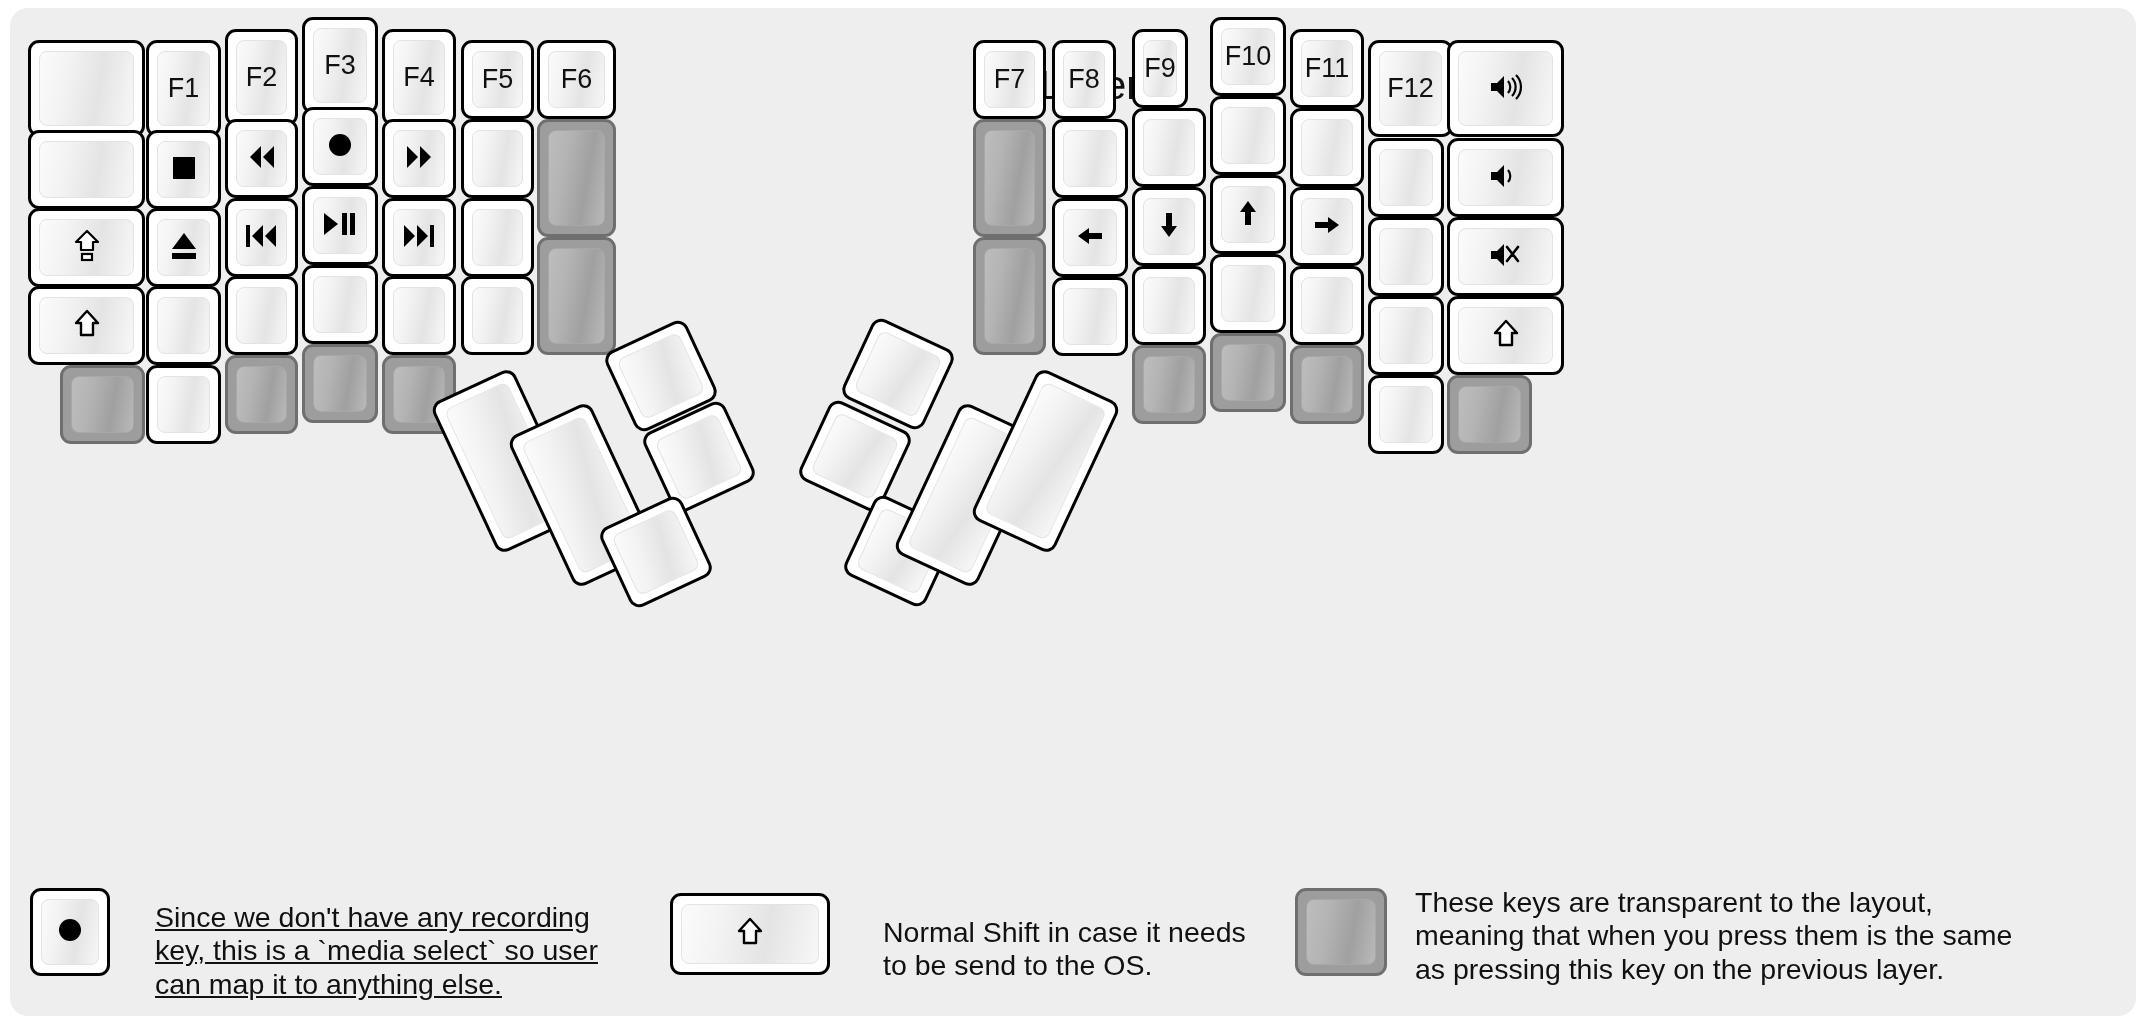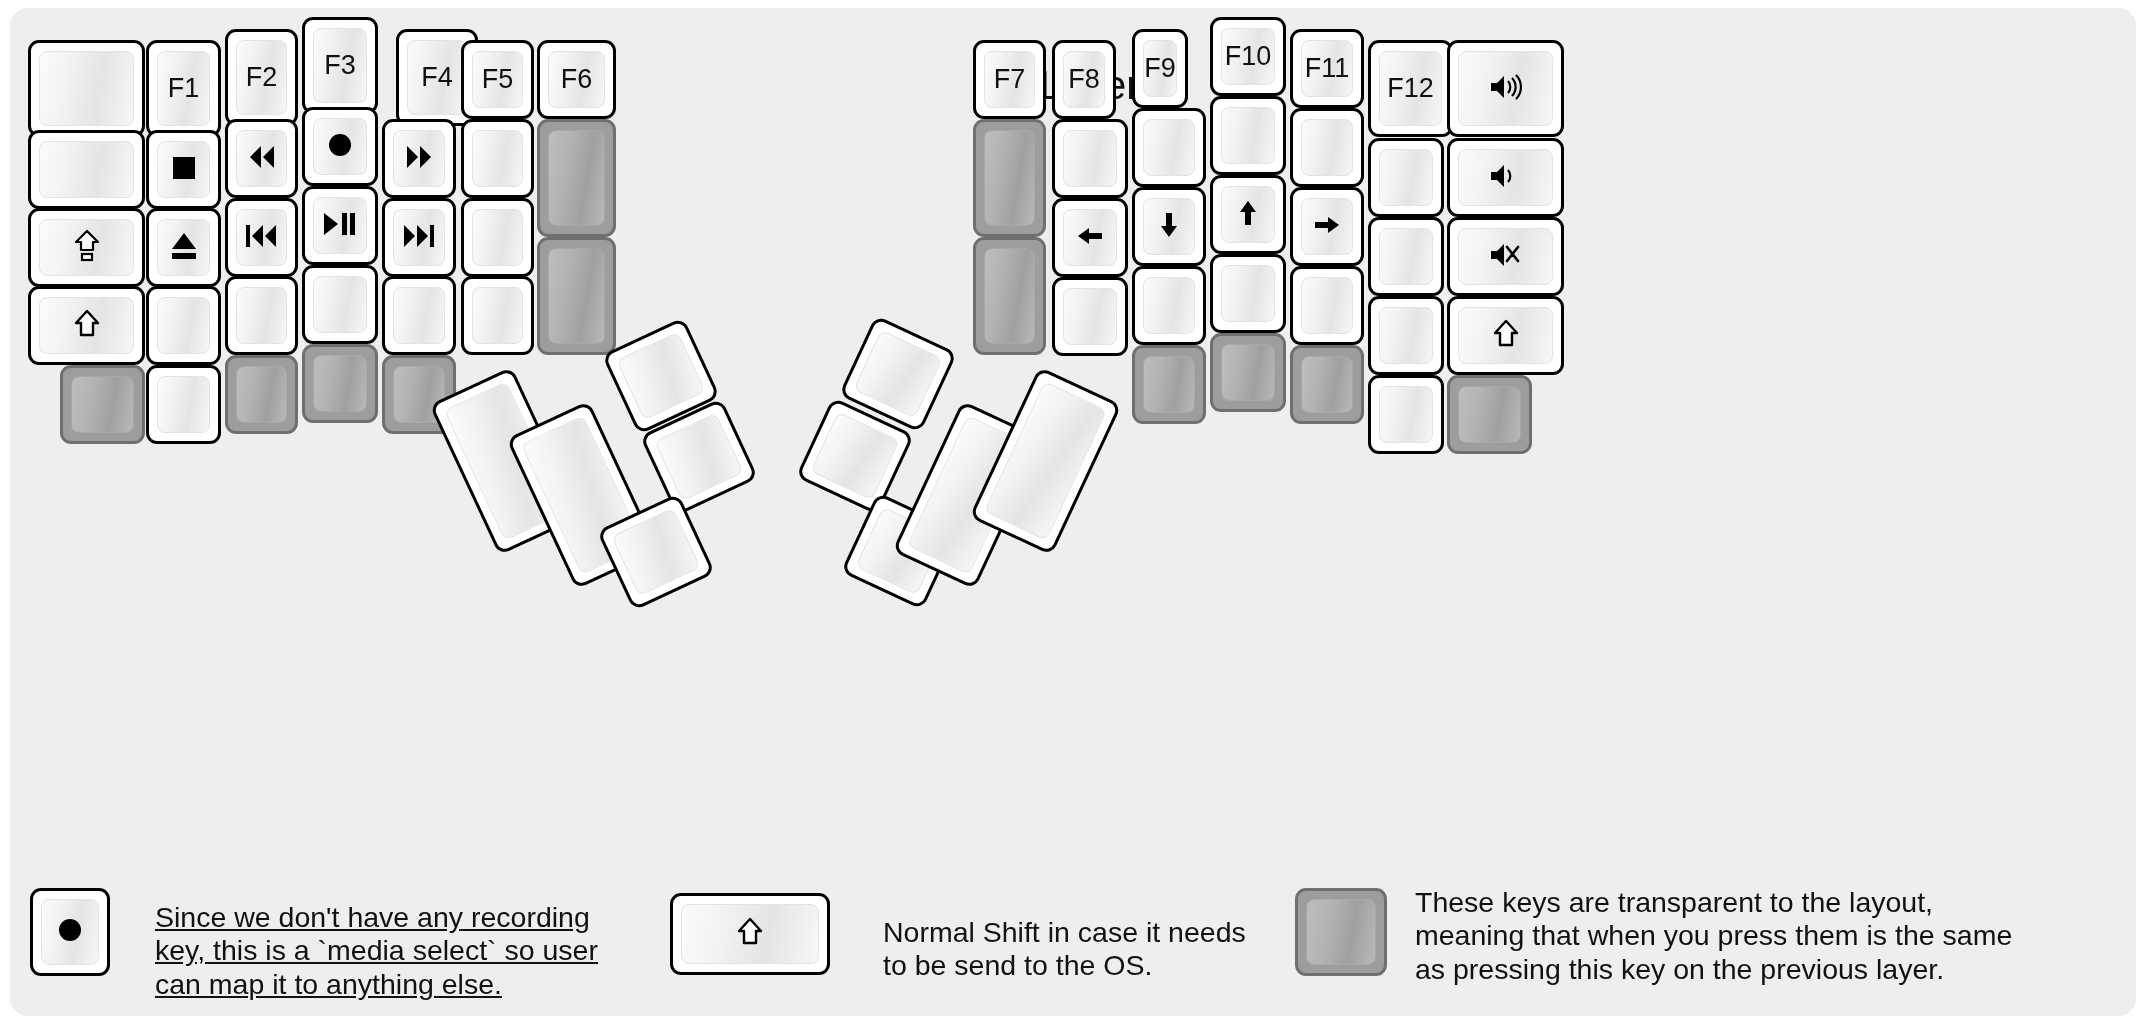--- a/index.html
+++ b/index.html
@@ -126,21 +126,21 @@
         <div class="key" style="left: 215px; top: 21px; width: 73px; height: 97px;">
           <div class="cap">
             <span class="lbl">F2</span>
           </div>
         </div>
         <div class="key" style="left: 292px; top: 9px; width: 76px; height: 97px;">
           <div class="cap">
             <span class="lbl">F3</span>
           </div>
         </div>
-        <div class="key" style="left: 386px; top: 21px; width: 82px; height: 97px;">
+        <div class="key" style="left: 372px; top: 21px; width: 74px; height: 97px;">
           <div class="cap">
             <span class="lbl">F4</span>
           </div>
         </div>
         <div class="key" style="left: 451px; top: 32px; width: 73px; height: 79px;">
           <div class="cap">
             <span class="lbl">F5</span>
           </div>
         </div>
         <div class="key" style="left: 527px; top: 32px; width: 79px; height: 79px;">

